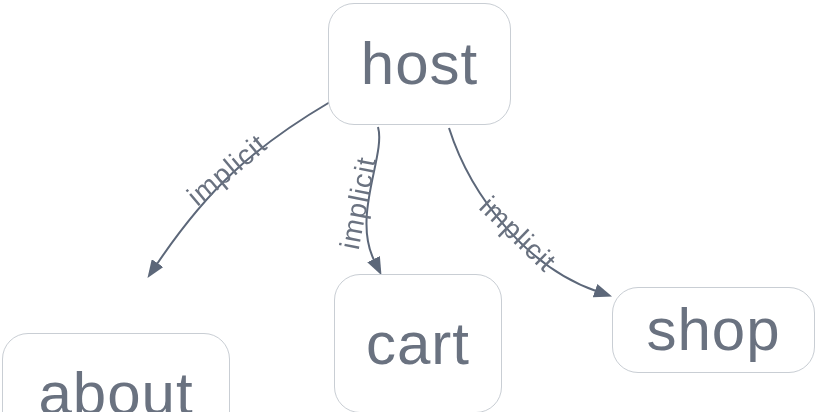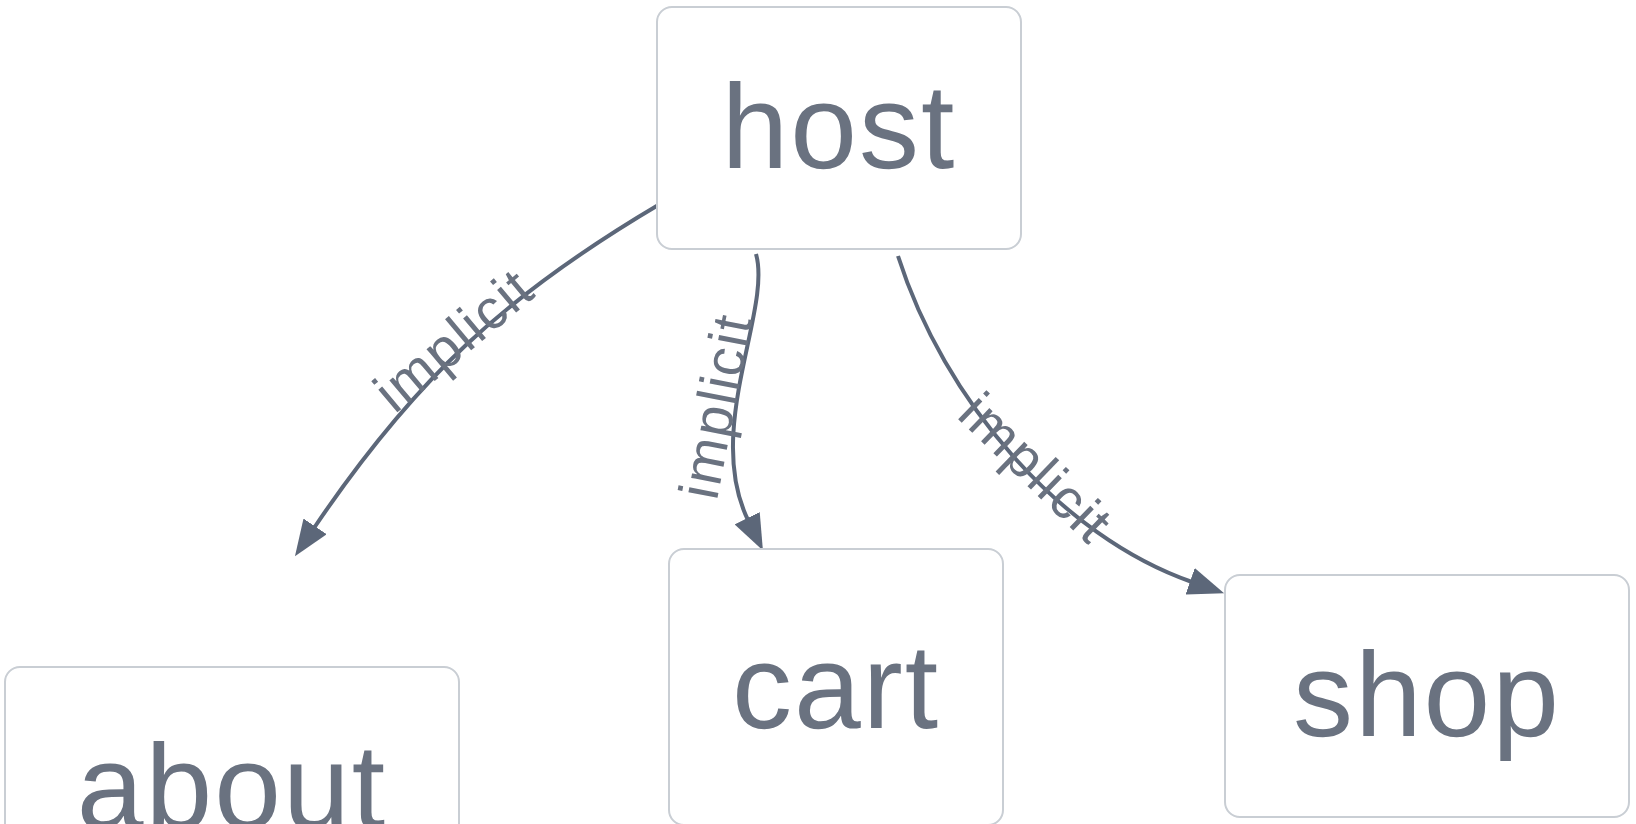--- a/index.html
+++ b/index.html
@@ -18,35 +18,35 @@
   .edge-layer {
     position: absolute;
     left: 0;
     top: 0;
   }
   .node {
     position: absolute;
     box-sizing: border-box;
     background: #ffffff;
     border: 1.5px solid #c9ced4;
-    border-radius: 8px;
+    border-radius: 26px;
     display: flex;
     align-items: center;
     justify-content: center;
     color: #6a7280;
     font-size: 60px;
     letter-spacing: 1px;
     line-height: 1;
     cursor: default;
     user-select: none;
   }
   .node-host  { left: 328px; top: 3px;   width: 183px; height: 122px; }
   .node-about { left: 2px;   top: 287px; width: 228px; height: 122px; margin-top: 46px; }
   .node-cart  { left: 334px; top: 274px; width: 168px; height: 139px; }
-  .node-shop  { left: 612px; top: 287px; width: 203px; height: 122px; }
+  .node-shop  { left: 612px; top: 287px; width: 203px; height: 86px; }
   .edge-path {
     fill: none;
     stroke: #5c6779;
     stroke-width: 2px;
   }
   .edge-label {
     fill: #6a7280;
     font-family: "Liberation Sans", sans-serif;
     font-size: 28px;
     letter-spacing: 1px;

